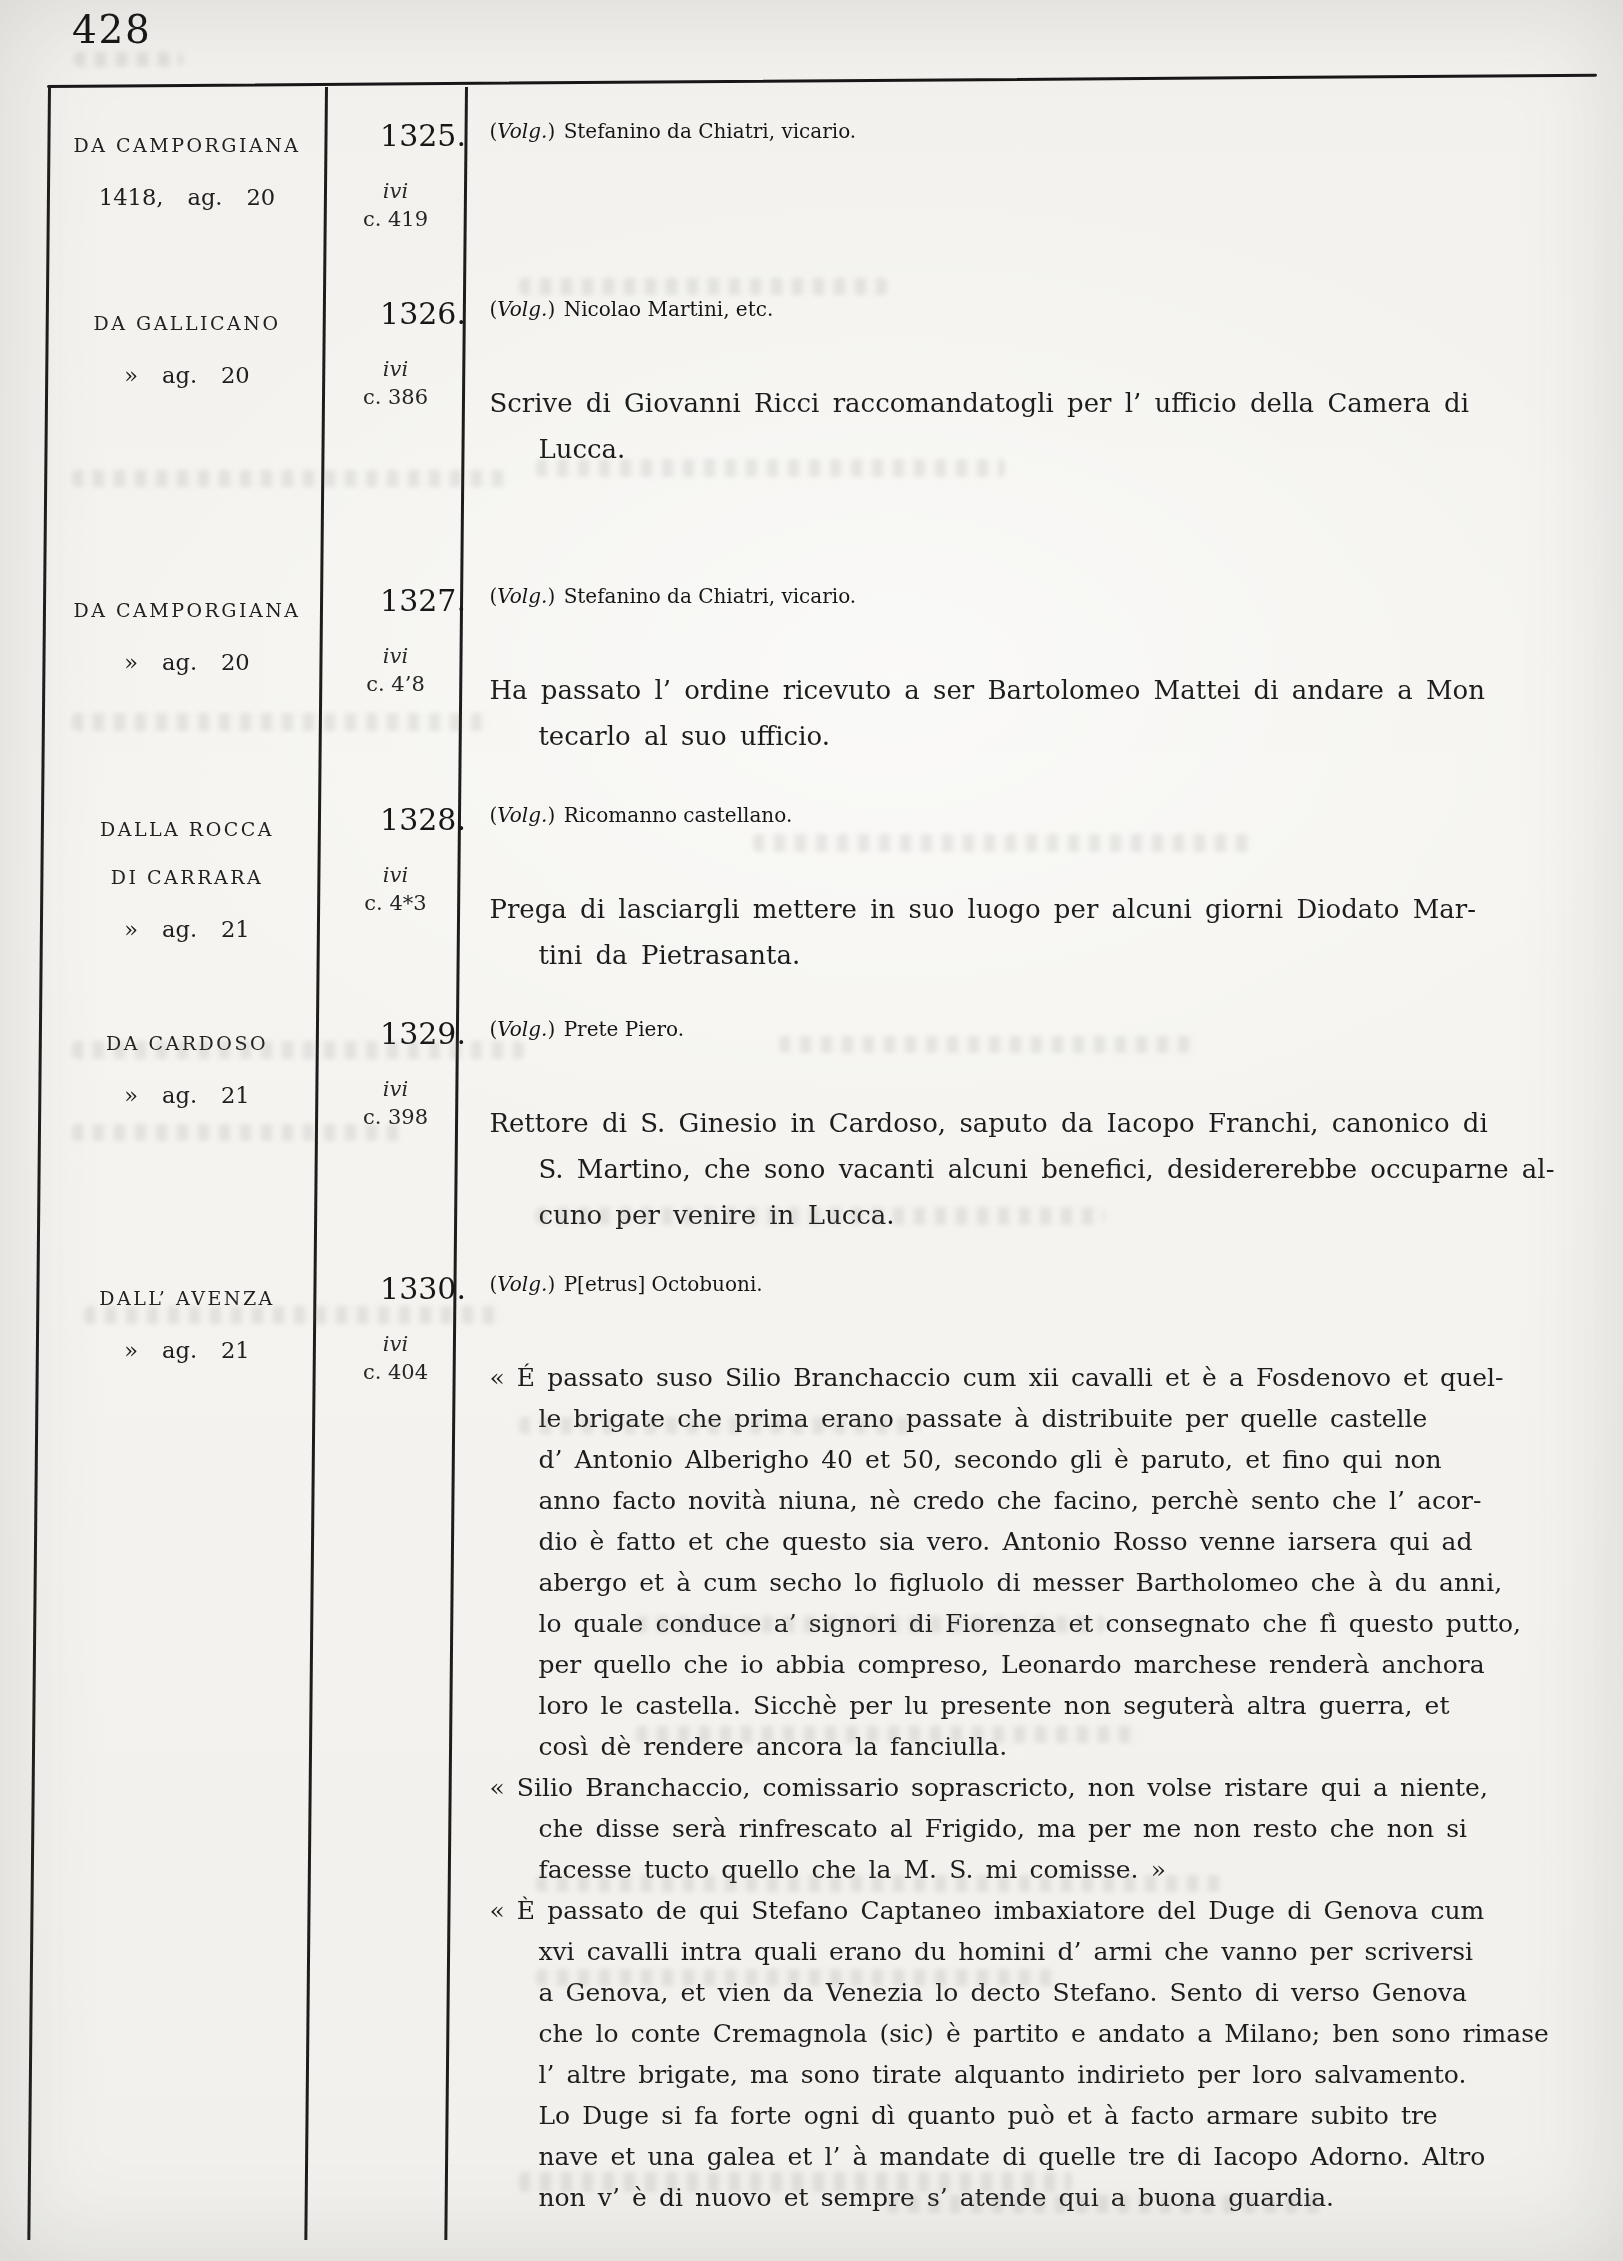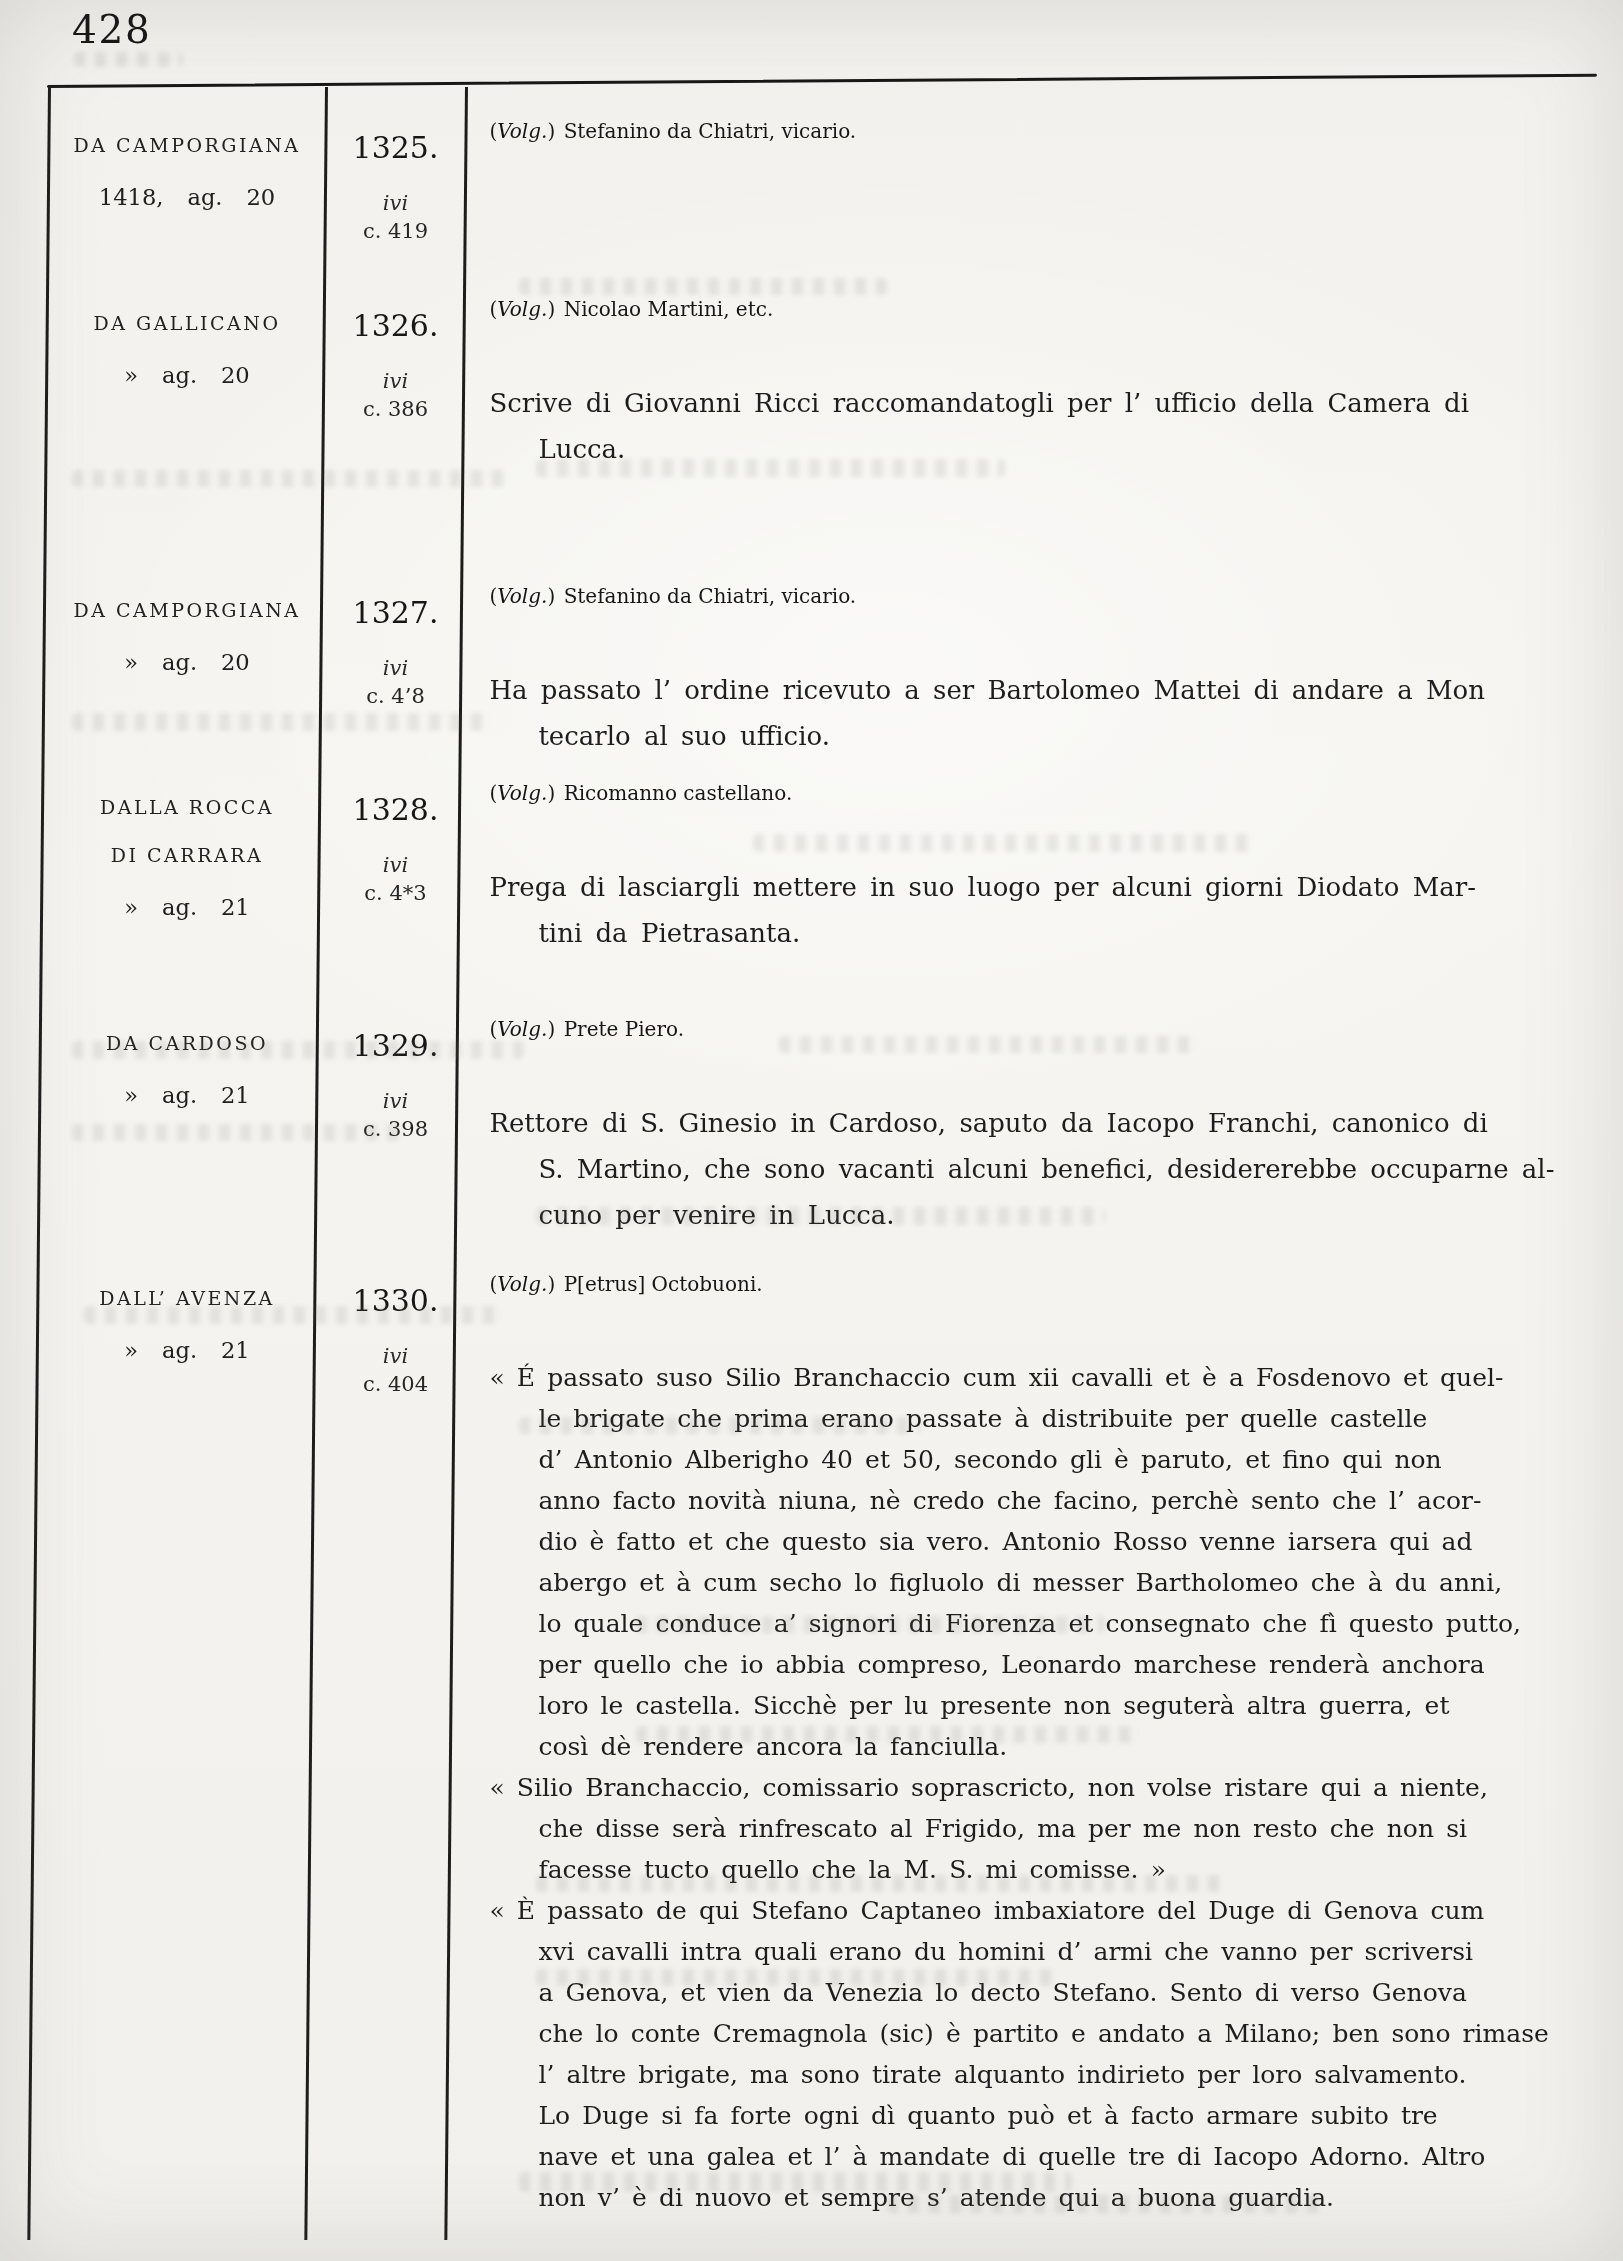--- a/index.html
+++ b/index.html
@@ -32,21 +32,21 @@
   
   .entry{position:absolute;left:49px;width:1549px;display:grid;
     grid-template-columns:276px 141px 1132px;}
   .col-place{text-align:center;}
   .place{
     margin-top:10px;font-size:19px;letter-spacing:2.5px;line-height:48px;
     white-space:pre-line;color:#222;
   }
   .date{margin-top:15px;font-size:22.6px;word-spacing:16.7px;color:#202020;}
   .col-ref{text-align:center;}
-  .num{margin-top:18px;font-size:30px;line-height:37px;color:#171717;}
+  .num{margin-top:6px;font-size:30px;line-height:37px;color:#171717;text-align:right;}
   .ivi{margin-top:25px;font-size:21px;line-height:25px;font-style:italic;color:#2a2a2a;}
   .folio{margin-top:3px;font-size:21px;color:#262626;}
   .col-text{padding-left:23.4px;}
   .heading{margin:0 0 50px 0;font-size:20px;font-weight:normal;line-height:41px;color:#161616;}
   .heading em{font-style:italic;}
   .heading .title{margin-left:8.4px;}
   .para{
     margin:0;font-size:26px;line-height:46px;word-spacing:5px;
     white-space:pre-line;padding-left:49px;text-indent:-49px;color:#1d1d1d;
   }
@@ -112,21 +112,21 @@
       <div class="ivi">ivi</div>
       <div class="folio">c. 4’8</div>
     </div>
     <div class="col-text">
       <h2 class="heading">(<em>Volg.</em>)<span class="title">Stefanino da Chiatri, vicario.</span></h2>
       <p class="para">Ha passato l’ ordine ricevuto a ser Bartolomeo  Mattei di andare a Mon
 tecarlo al suo ufficio.</p>
     </div>
   </section>
 
-  <section class="entry" style="top:773px">
+  <section class="entry" style="top:795px">
     <div class="col-place">
       <div class="place">DALLA ROCCA
 DI CARRARA</div>
       <div class="date">» ag. 21</div>
     </div>
     <div class="col-ref">
       <div class="num">1328.</div>
       <div class="ivi">ivi</div>
       <div class="folio">c. 4*3</div>
     </div>

